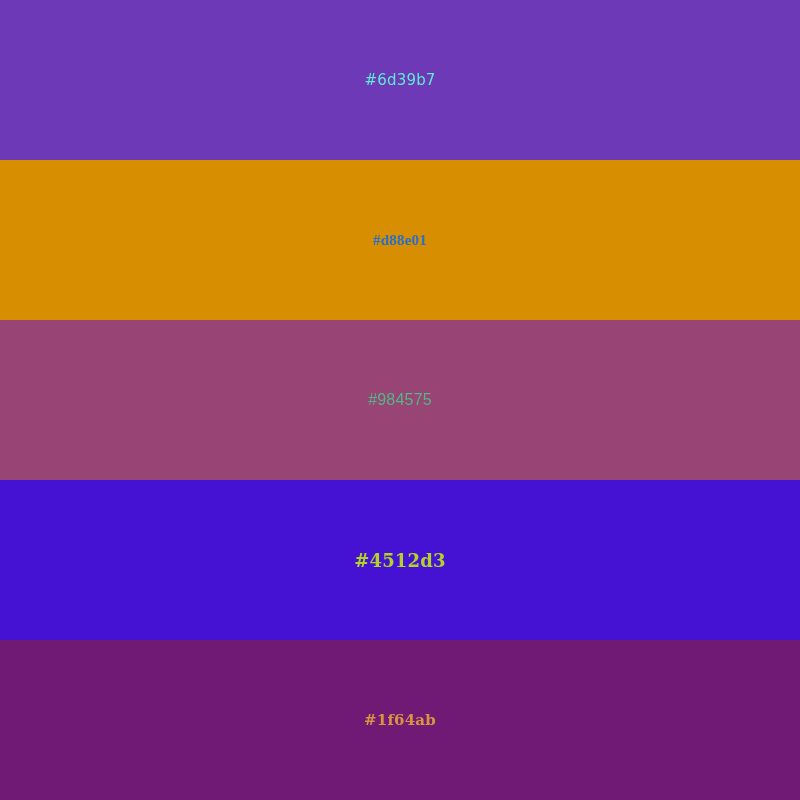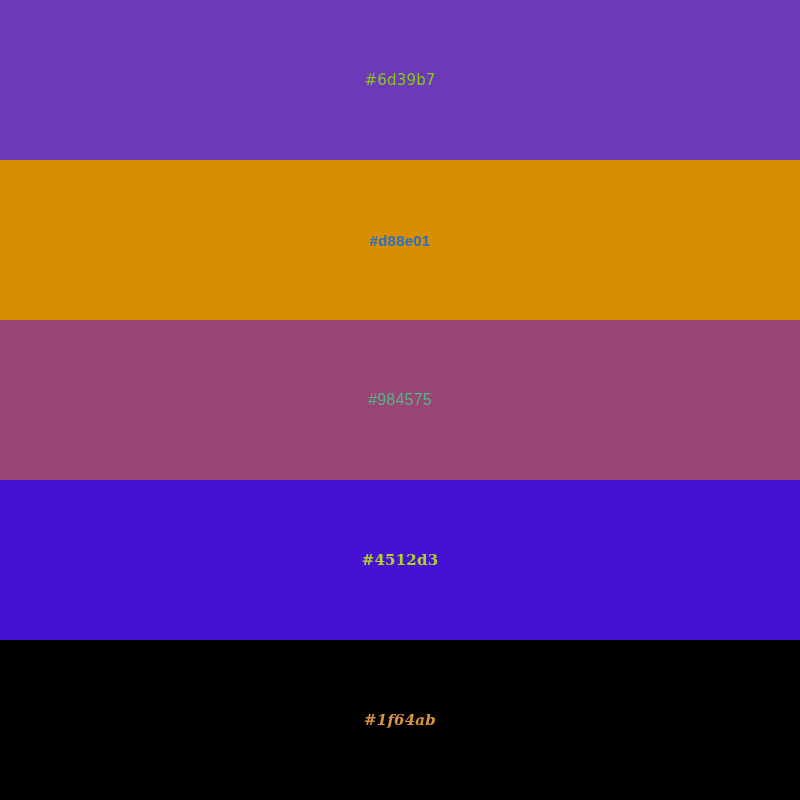--- a/index.html
+++ b/index.html
@@ -33,64 +33,64 @@
     white-space: nowrap;
     user-select: none;
   }
   
   .band-0 .swatch-label {
     font-family: "DejaVu Sans", sans-serif;
     font-weight: 400;
     font-size: 15px;
   }
   .band-1 .swatch-label {
-    font-family: Liberation Sans, sans-serif;
+    font-family: Liberation Serif, serif;
     font-weight: 700;
     font-size: 15px;
   }
   .band-2 .swatch-label {
     font-family: Liberation Sans, sans-serif;
     font-weight: 400;
     font-size: 16px;
   }
   .band-3 .swatch-label {
     font-family: "DejaVu Serif", serif;
     font-weight: 700;
-    font-size: 15px;
+    font-size: 18px;
   }
   .band-4 .swatch-label {
     font-family: "DejaVu Serif", serif;
     font-weight: 700;
     font-size: 15px;
   }
   .band-5 .swatch-label {
     font-family: "DejaVu Serif", serif;
     font-weight: 700;
     font-size: 15px;
   }
 </style>
 </head>
 <body style="background-color: rgb(255, 255, 255);">
 
 <div id="swatch-stack">
 
   <div class="swatch-band band-0" style="background-color: rgb(109, 57, 183);">
-    <span class="swatch-label" style="color: #84cc16;">#6d39b7</span>
+    <span class="swatch-label" style="color: #5eead4;">#6d39b7</span>
   </div>
 
   <div class="swatch-band band-1" style="background-color: rgb(216, 142, 1);">
     <span class="swatch-label" style="color: rgb(42, 111, 200);">#d88e01</span>
   </div>
 
   <div class="swatch-band band-2" style="background-color: rgb(152, 69, 117);">
     <span class="swatch-label" style="color: rgb(85, 181, 133);">#984575</span>
   </div>
 
   <div class="swatch-band band-3" style="background-color: rgb(69, 18, 211);">
     <span class="swatch-label" style="color: rgb(178, 210, 42);">#4512d3</span>
   </div>
 
-  <div class="swatch-band band-4" style="background-color: #000000; font-style: italic;">
+  <div class="swatch-band band-4" style="background-color: #701a75;">
     <span class="swatch-label" style="color: rgb(216, 148, 64);">#1f64ab</span>
   </div>
 
 
 </div>
 
 </body></html>

